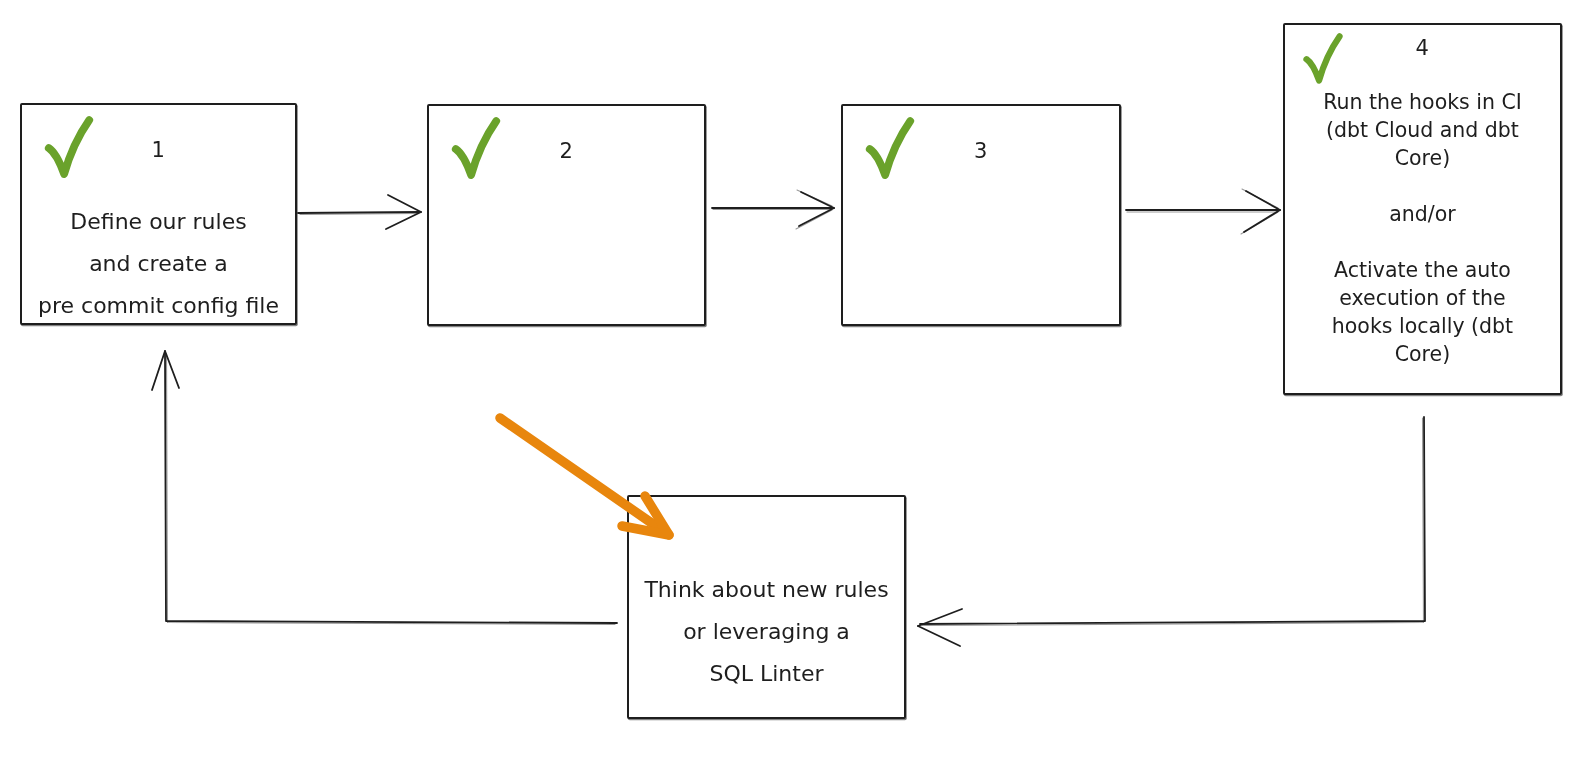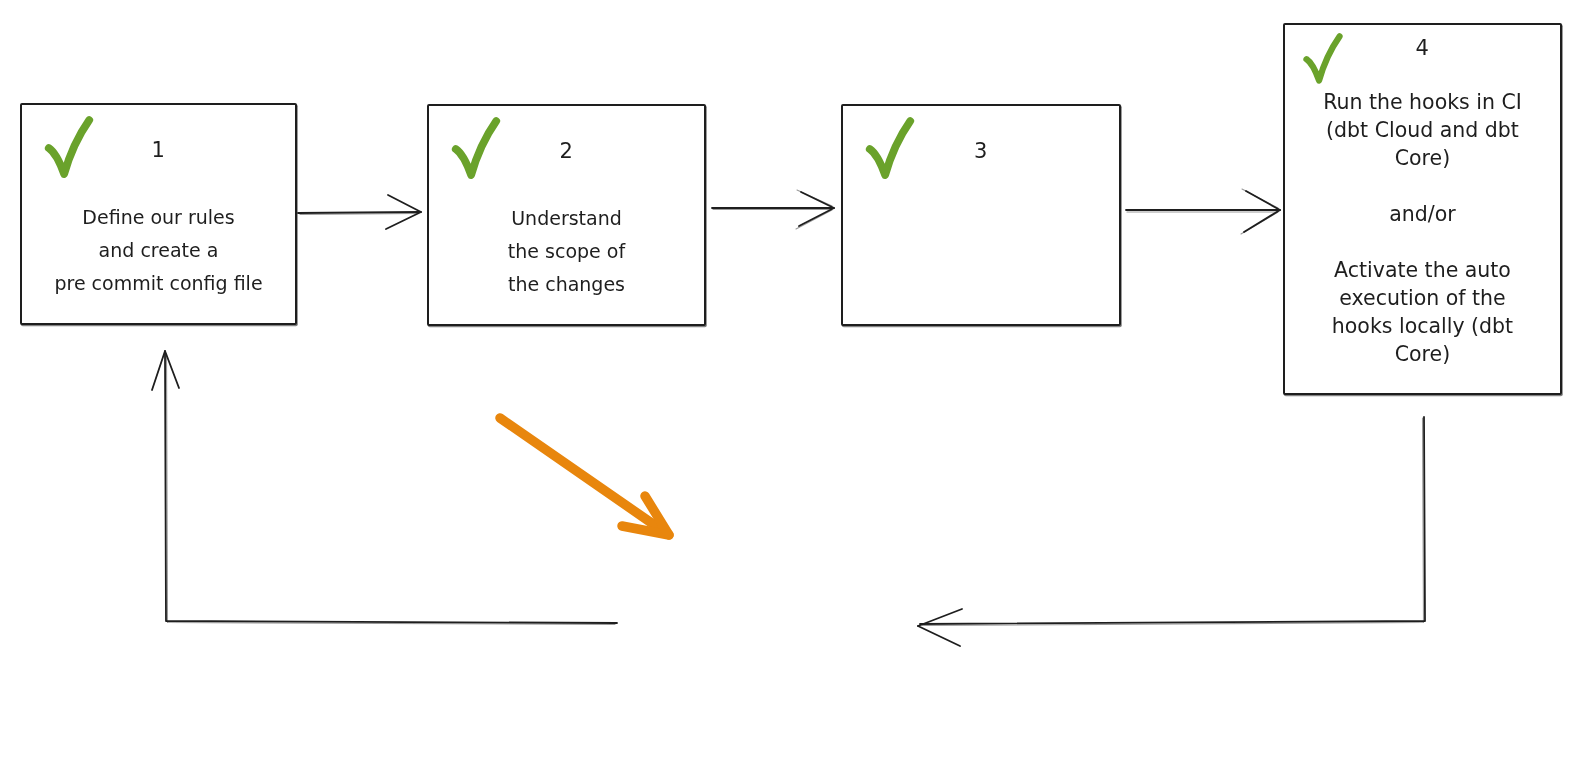--- a/index.html
+++ b/index.html
@@ -50,22 +50,22 @@
     flex-direction: column;
     align-items: center;
     z-index: 2;
   }
   .step-num {
     font-size: 21px;
     line-height: 30px;
     letter-spacing: 0.5px;
   }
   .step-text {
-    font-size: 19px;
-    line-height: 33px;
+    font-size: 22px;
+    line-height: 42px;
     text-align: center;
     white-space: pre-line;
   }
   .check {
     position: absolute;
   }
   .check path {
     fill: none;
     stroke: var(--check-green, #6aa22b);
     stroke-width: 8;
@@ -149,23 +149,20 @@
     <div class="step-text">Define our rules
 and create a
 pre commit config file</div>
   </div>
 
   <div class="step-box" id="box2">
     <svg class="check" viewBox="0 0 56 70">
       <path d="M7 34 C13 38 19 50 23 61 C30 36 42 15 49 5"></path>
     </svg>
     <div class="step-num">2</div>
-    <div class="step-text">Understand
-the scope of
-the changes</div>
   </div>
 
   <div class="step-box" id="box3">
     <svg class="check" viewBox="0 0 56 70">
       <path d="M7 34 C13 38 19 50 23 61 C30 36 42 15 49 5"></path>
     </svg>
     <div class="step-num">3</div>
   </div>
 
   <div class="step-box" id="box4">
@@ -178,14 +175,19 @@
 Core)
 
 and/or
 
 Activate the auto
 execution of the
 hooks locally (dbt
 Core)</div>
   </div>
 
+  <div class="step-box" id="box5">
+    <div class="step-text">Think about new rules
+or leveraging a
+SQL Linter</div>
+  </div>
 
 </div>
 
 </body></html>

